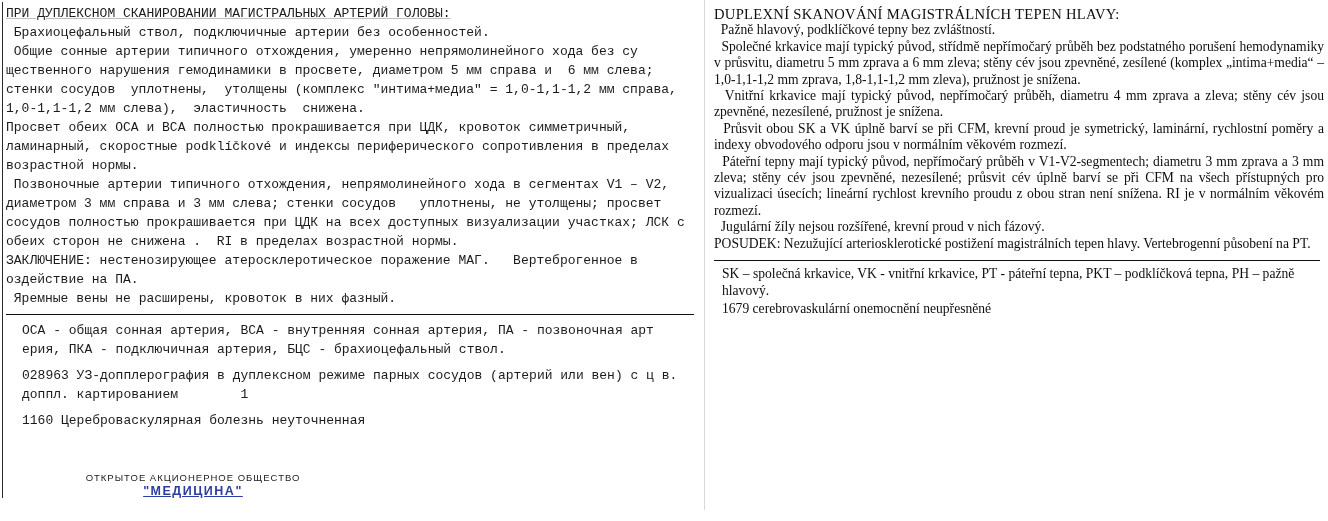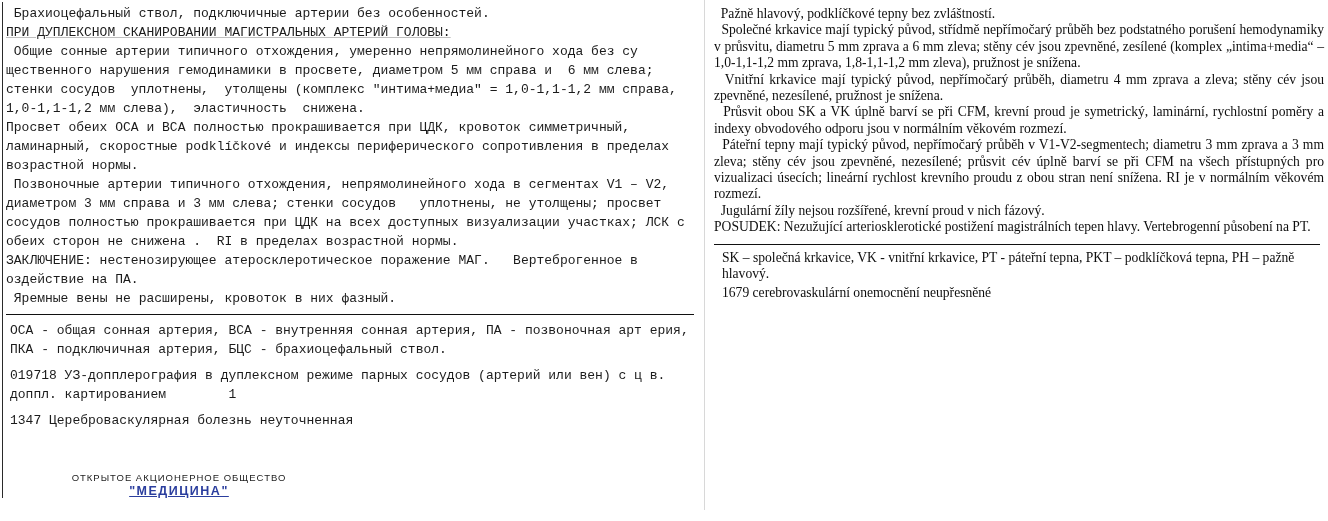--- a/index.html
+++ b/index.html
@@ -29,21 +29,21 @@
   .col-left .para {
     white-space: pre-wrap;
     margin: 0;
     word-break: break-word;
   }
   .col-left .title { text-decoration: underline; text-decoration-color: rgba(0,0,0,0.25); }
   .divider-left {
     border: none; border-top: 1.6px solid #111;
     margin: 6px 0 6px 0; width: 688px;
   }
-  .col-left .footnote { white-space: pre-wrap; margin: 0 0 7px 4px; word-break: break-word; }
+  .col-left .footnote { white-space: pre-wrap; margin: 0 0 7px 16px; word-break: break-word; }
 
   
   .col-right {
     position: absolute; left: 714px; top: 6px; width: 610px;
     font-family: "Liberation Serif", "DejaVu Serif", serif;
     font-size: 13.6px; line-height: 16.4px;
     color: #0e0e0e;
   }
   .col-right .para {
     white-space: pre-wrap;
@@ -54,21 +54,21 @@
   .col-right .title { font-size: 14.6px; letter-spacing: 0.3px; }
   .divider-right {
     border: none; border-top: 1.4px solid #111;
     margin: 8px 0 5px 0; width: 606px;
   }
   .col-right .footnote { white-space: pre-wrap; margin: 0 0 2px 8px; word-break: break-word; }
   .col-right .footnote.gap-above { margin-top: 12px; }
 
   
   .stamp {
-    position: absolute; left: 44px; top: 472px; width: 270px;
+    position: absolute; left: 58px; top: 472px; width: 270px;
     text-align: center; pointer-events: none;
   }
   .stamp .stamp-org {
     font-family: "Liberation Sans", sans-serif;
     font-size: 9.5px; letter-spacing: 1px; color: #222;
     white-space: nowrap;
   }
   .stamp .stamp-name {
     font-family: "Liberation Sans", sans-serif;
     font-size: 12.5px; font-weight: bold;
@@ -78,41 +78,42 @@
     margin-top: 1px;
   }
 </style>
 </head>
 <body>
 
 <div class="scan-edge-left"></div>
 <div class="scan-edge-mid"></div>
 
 <div class="col-left">
+  <div class="para title">ПРИ ДУПЛЕКСНОМ СКАНИРОВАНИИ МАГИСТРАЛЬНЫХ АРТЕРИЙ ГОЛОВЫ:</div>
   <div class="para"> Брахиоцефальный ствол, подключичные артерии без особенностей.</div>
-  <div class="para title">ПРИ ДУПЛЕКСНОМ СКАНИРОВАНИИ МАГИСТРАЛЬНЫХ АРТЕРИЙ ГОЛОВЫ:</div>
   <div class="para"> Общие сонные артерии типичного отхождения, умеренно непрямолинейного хода без су щественного нарушения гемодинамики в просвете, диаметром 5 мм справа и  6 мм слева; стенки сосудов  уплотнены,  утолщены (комплекс "интима+медиа" = 1,0-1,1-1,2 мм справа, 1,0-1,1-1,2 мм слева),  эластичность  снижена.</div>
   <div class="para">Просвет обеих ОСА и ВСА полностью прокрашивается при ЦДК, кровоток симметричный, ламинарный, скоростные podklíčkové и индексы периферического сопротивления в пределах возрастной нормы.</div>
   <div class="para"> Позвоночные артерии типичного отхождения, непрямолинейного хода в сегментах V1 – V2,  диаметром 3 мм справа и 3 мм слева; стенки сосудов   уплотнены, не утолщены; просвет сосудов полностью прокрашивается при ЦДК на всех доступных визуализации участках; ЛСК с обеих сторон не снижена .  RI в пределах возрастной нормы.</div>
   <div class="para">ЗАКЛЮЧЕНИЕ: нестенозирующее атеросклеротическое поражение МАГ.   Вертеброгенное в оздействие на ПА.</div>
   <div class="para"> Яремные вены не расширены, кровоток в них фазный.</div>
 
   <hr class="divider-left">
 
   <div class="footnote">ОСА - общая сонная артерия, ВСА - внутренняя сонная артерия, ПА - позвоночная арт ерия, ПКА - подключичная артерия, БЦС - брахиоцефальный ствол.</div>
-  <div class="footnote">019718 УЗ-допплерография в дуплексном режиме парных сосудов (артерий или вен) с ц в. доппл. картированием        1</div>
-  <div class="footnote">1347 Цереброваскулярная болезнь неуточненная</div>
+  <div class="footnote">028963 УЗ-допплерография в дуплексном режиме парных сосудов (артерий или вен) с ц в. доппл. картированием        1</div>
+  <div class="footnote">1160 Цереброваскулярная болезнь неуточненная</div>
 </div>
 
 <div class="stamp">
   <div class="stamp-org">ОТКРЫТОЕ АКЦИОНЕРНОЕ ОБЩЕСТВО</div>
   <div class="stamp-name">"МЕДИЦИНА"</div>
 </div>
 
 <div class="col-right">
+  <div class="para title">DUPLEXNÍ SKANOVÁNÍ MAGISTRÁLNÍCH TEPEN HLAVY:</div>
   <div class="para">  Pažně hlavový, podklíčkové tepny bez zvláštností.</div>
   <div class="para">  Společné krkavice mají typický původ, střídmě nepřímočarý průběh bez podstatného porušení hemodynamiky v průsvitu, diametru 5 mm zprava a 6 mm zleva; stěny cév jsou zpevněné, zesílené (komplex „intima+media“ – 1,0-1,1-1,2 mm zprava, 1,8-1,1-1,2 mm zleva), pružnost je snížena.</div>
   <div class="para">  Vnitřní krkavice mají typický původ, nepřímočarý průběh, diametru 4 mm zprava a zleva; stěny cév jsou zpevněné, nezesílené, pružnost je snížena.</div>
   <div class="para">  Průsvit obou SK a VK úplně barví se při CFM, krevní proud je symetrický, laminární, rychlostní poměry a indexy obvodového odporu jsou v normálním věkovém rozmezí.</div>
   <div class="para">  Páteřní tepny mají typický původ, nepřímočarý průběh v V1-V2-segmentech; diametru 3 mm zprava a 3 mm zleva; stěny cév jsou zpevněné, nezesílené; průsvit cév úplně barví se při CFM na všech přístupných pro vizualizaci úsecích; lineární rychlost krevního proudu z obou stran není snížena. RI je v normálním věkovém rozmezí.</div>
   <div class="para">  Jugulární žíly nejsou rozšířené, krevní proud v nich fázový.</div>
   <div class="para">POSUDEK: Nezužující arteriosklerotické postižení magistrálních tepen hlavy. Vertebrogenní působení na PT.</div>
 
   <hr class="divider-right">
 

